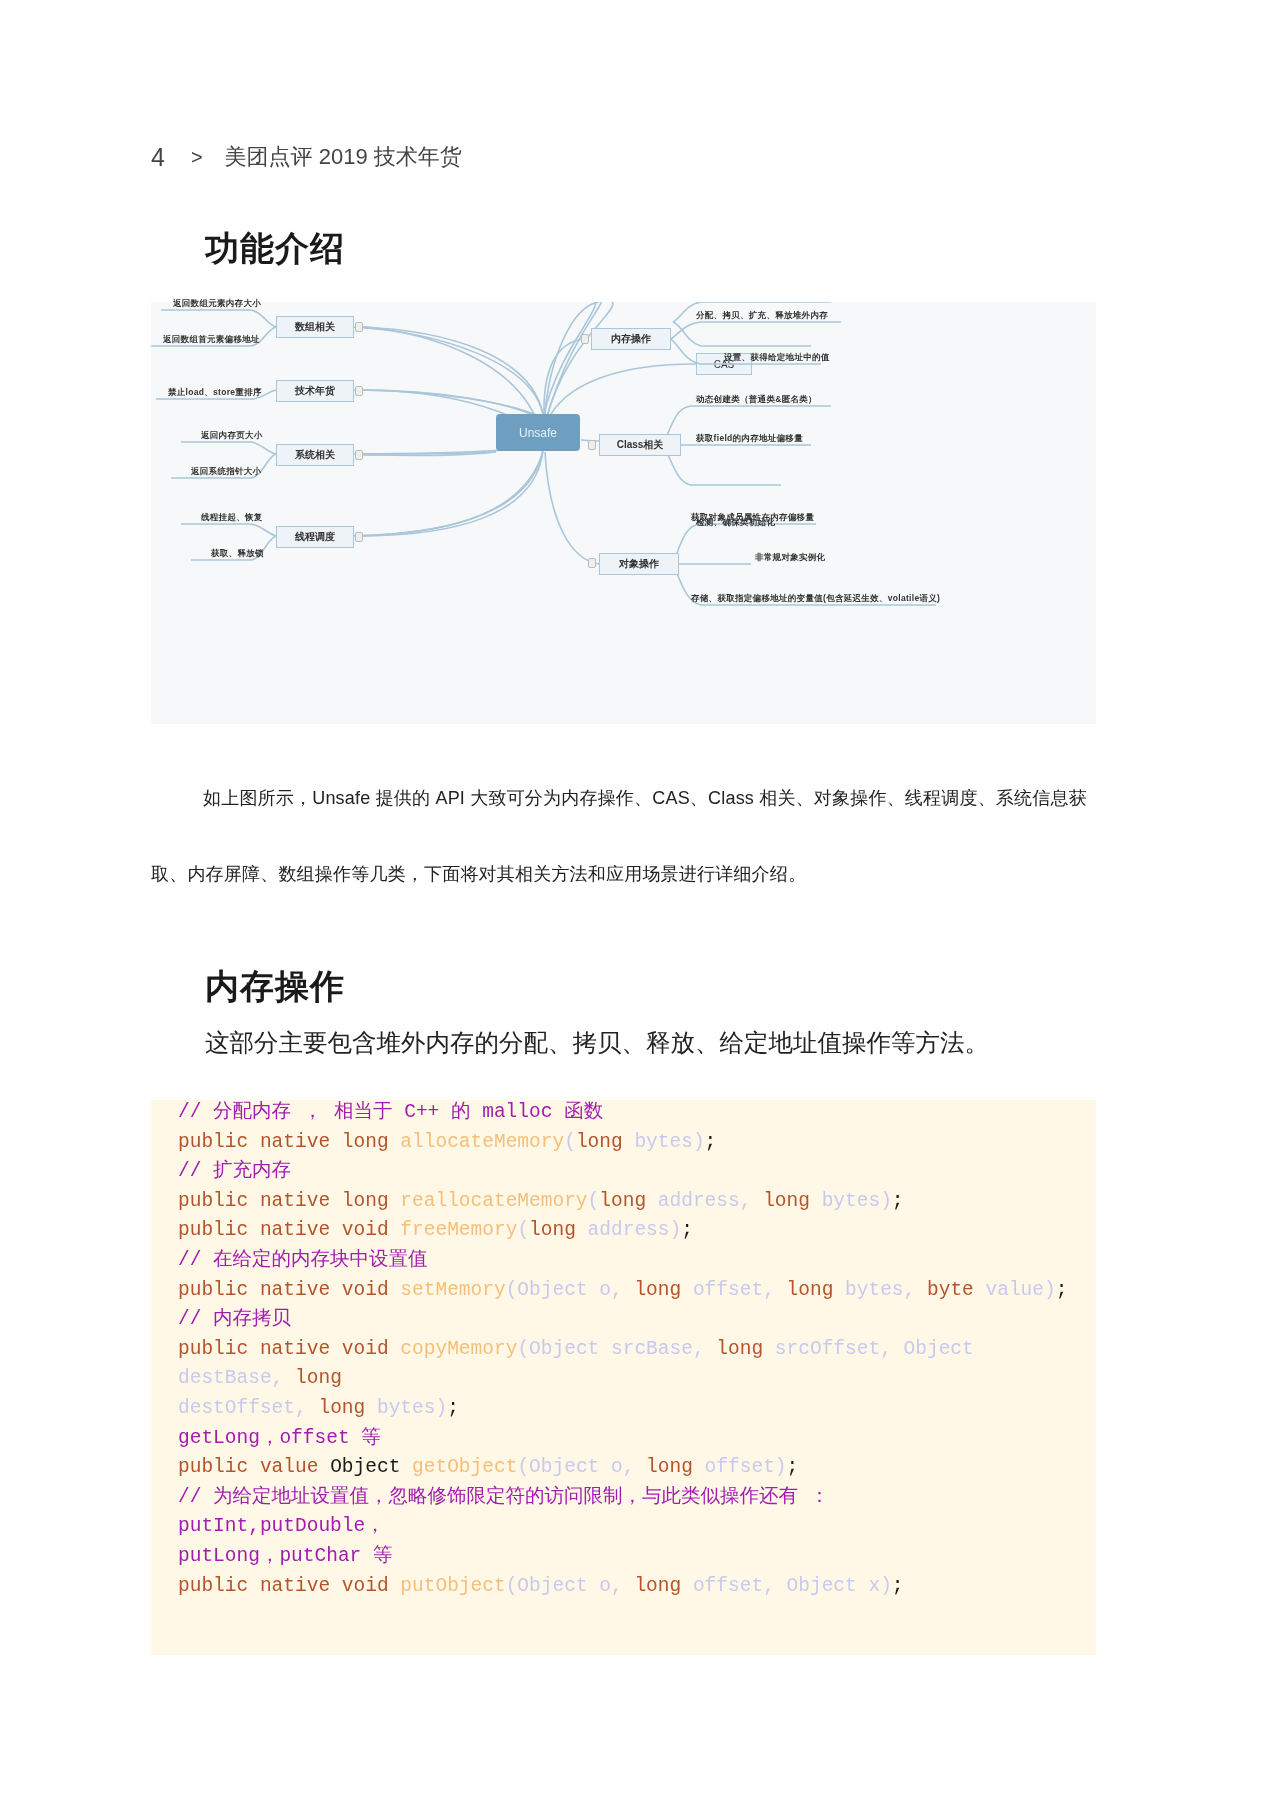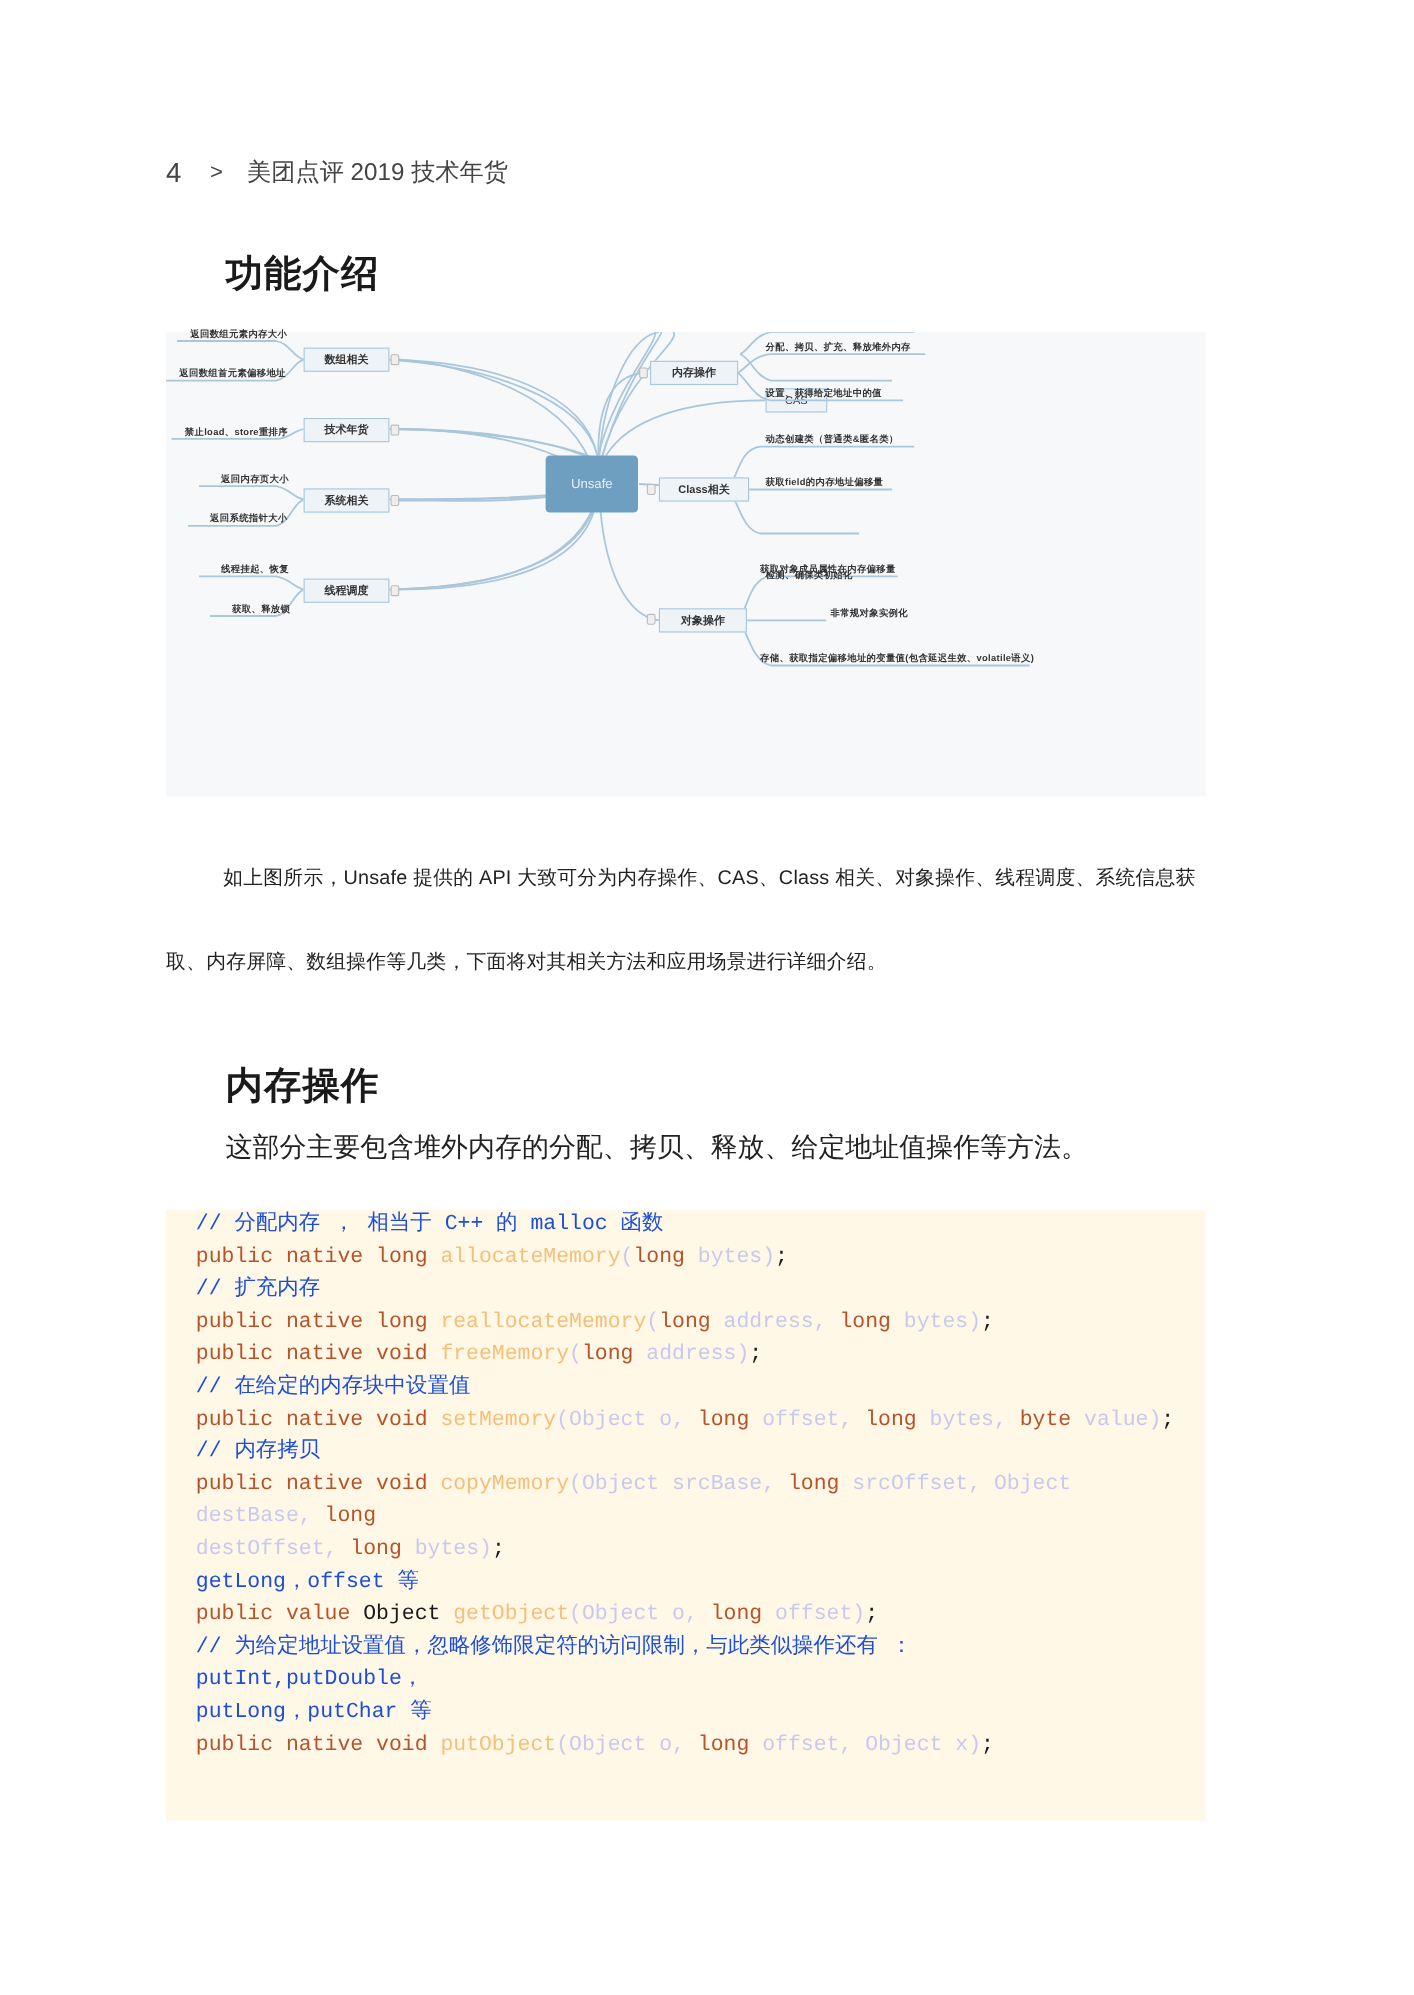--- a/index.html
+++ b/index.html
@@ -19,21 +19,21 @@
   .mm-root { position: absolute; background: #6f9fc0; color: #e8f0f6; font-size: 12px; border-radius: 4px; display: flex; align-items: center; justify-content: center; }
   .mm-leaf { position: absolute; font-size: 8.5px; color: #333; white-space: nowrap; font-weight: bold; letter-spacing: 0.3px; }
   .mm-knob { position: absolute; width: 8px; height: 10px; border: 1px solid #bbb; background: #eee; border-radius: 2px; }
 
   .para { position: absolute; left: 151px; top: 760px; width: 950px; font-size: 18px; line-height: 76px; color: #222; text-indent: 52px; letter-spacing: 0.2px; }
   .intro { position: absolute; left: 205px; top: 1026px; font-size: 24.5px; color: #222; white-space: nowrap; }
 
   .code { position: absolute; left: 151px; top: 1100px; width: 945px; height: 555px; background: #fff8e7; padding: 0 0 0 27px; }
   .code .line { height: 29.6px; line-height: 29.6px; font-family: "Liberation Mono", "DejaVu Sans Mono", monospace; font-size: 19.5px; white-space: pre; color: #222; }
   .code .line:first-child { margin-top: -2px; }
-  .c-cm { color: #1d4ed8; }
+  .c-cm { color: #a21caf; }
   .c-kw { color: #b5542a; }
   .c-fn { color: #f6bf79; }
   .c-pm { color: #c9c9ee; }
   .c-tx { color: #1a1a1a; }
 </style>
 </head>
 <body>
 
 <div class="running-header">
   <span class="page-num">4</span>
@@ -221,21 +221,21 @@
       <path d="M 125 25 C 115 22, 112 10, 100 8 L 10 8"></path>
       <path d="M 125 25 C 115 28, 112 42, 100 44 L 0 44"></path>
       <path d="M 125 88 C 115 90, 112 97, 100 97 L 5 97"></path>
       <path d="M 125 152 C 115 150, 112 142, 100 140 L 30 140"></path>
       <path d="M 125 152 C 115 156, 112 174, 100 176 L 20 176"></path>
       <path d="M 125 234 C 115 231, 112 224, 100 222 L 30 222"></path>
       <path d="M 125 234 C 115 238, 112 256, 100 258 L 40 258"></path>
     </g>
   </svg>
 
-  <div class="mm-root" style="left:345px;top:112px;width:84px;height:52px;">Unsafe</div>
+  <div class="mm-root" style="left:345px;top:112px;width:84px;height:37px;">Unsafe</div>
 
   <div class="mm-node" style="left:125px;top:14px;width:78px;">数组相关</div>
   <div class="mm-knob" style="left:204px;top:20px;"></div>
   <div class="mm-node" style="left:125px;top:78px;width:78px;">技术年货</div>
   <div class="mm-knob" style="left:204px;top:84px;"></div>
   <div class="mm-node" style="left:125px;top:142px;width:78px;">系统相关</div>
   <div class="mm-knob" style="left:204px;top:148px;"></div>
   <div class="mm-node" style="left:125px;top:224px;width:78px;">线程调度</div>
   <div class="mm-knob" style="left:204px;top:230px;"></div>
 
@@ -298,14 +298,14 @@
   <svg width="945" height="422" style="position:absolute;left:0;top:0;">
     <g fill="none" stroke="#a9c6da" stroke-width="1.6">
       <path d="M 393 112 C 392 60, 410 37, 437 37"></path>
       <path d="M 520 37 C 530 30, 535 21, 550 20 L 690 20"></path>
       <path d="M 520 37 C 530 46, 535 60, 550 62 L 670 62"></path>
     </g>
   </svg>
   <div class="mm-knob" style="left:430px;top:32px;"></div>
   <div class="mm-node" style="left:440px;top:26px;width:80px;" id="mm-memops">内存操作</div>
   <div class="mm-leaf" style="left:545px;top:8px;" id="mm-memops-l0">分配、拷贝、扩充、释放堆外内存</div>
-  <div class="mm-leaf" style="left:545px;top:50px;" id="mm-memops-l1">设置、获得给定地址中的值</div>
+  <div class="mm-leaf" style="left:545px;top:50px;padding-left:28px;" id="mm-memops-l1">设置、获得给定地址中的值</div>
 </div>
 
 </body></html>

